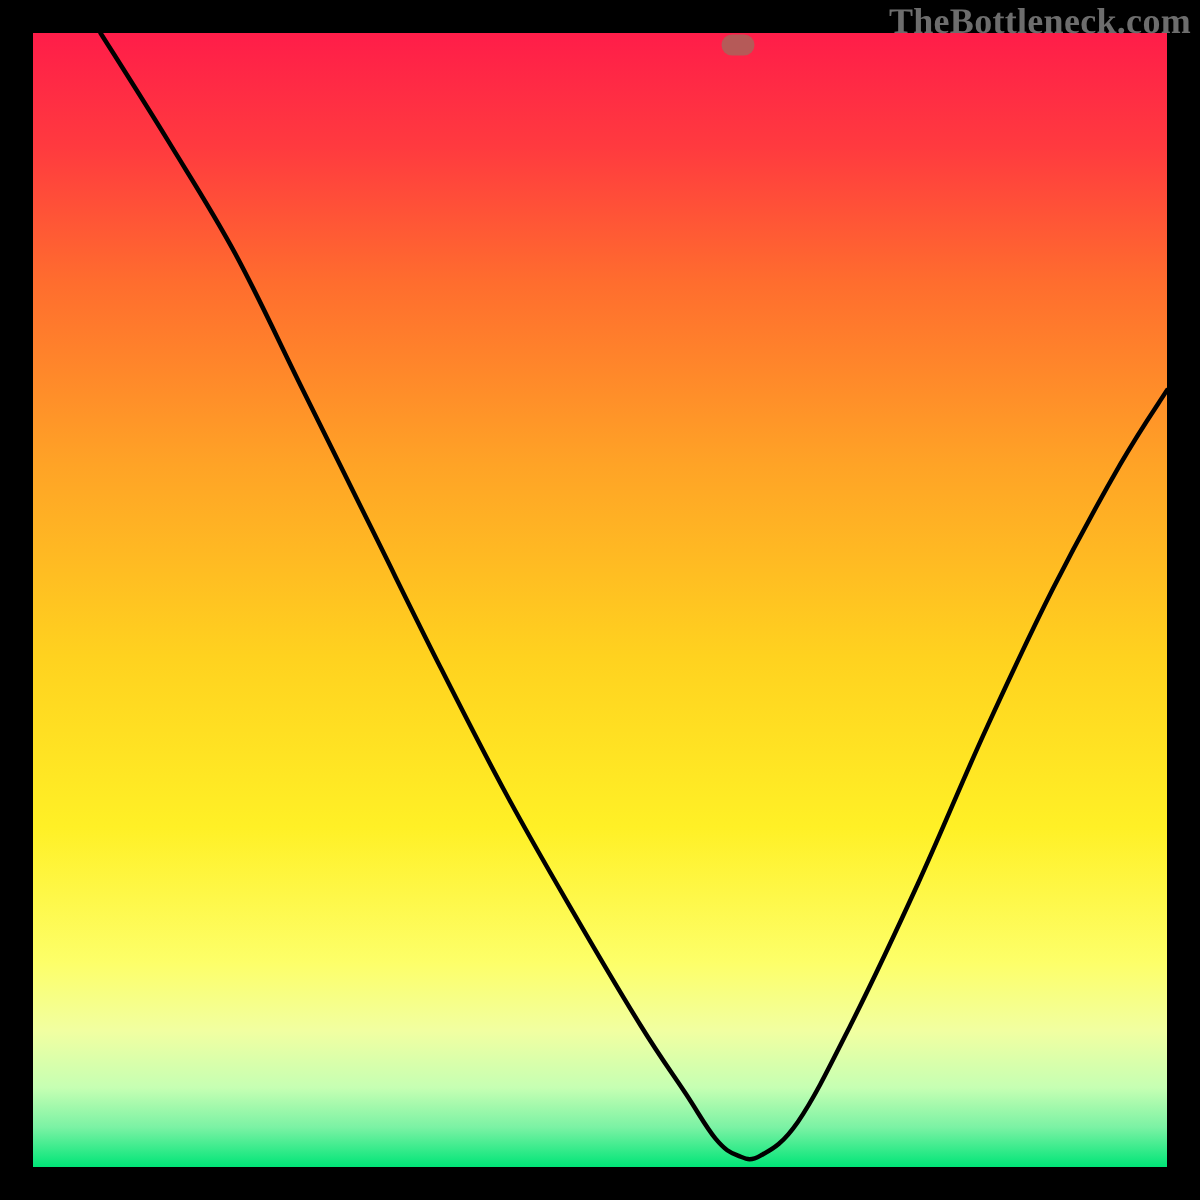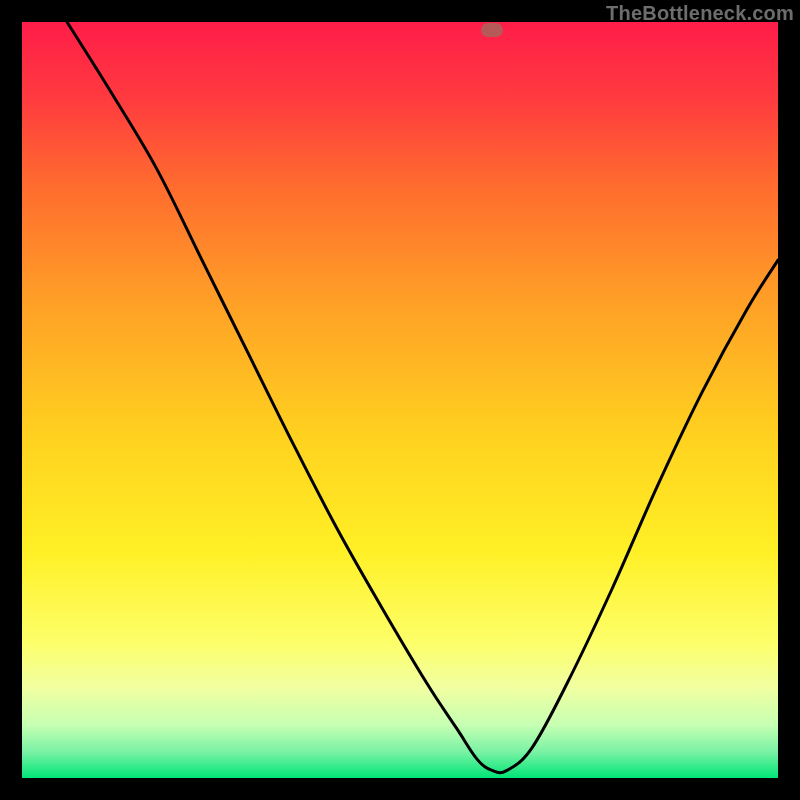--- a/index.html
+++ b/index.html
@@ -40,22 +40,22 @@
     width: 22px;
     height: 14px;
     border-radius: 7px;
     background: #b55a58;
     transform: translate(-50%, -50%);
   }
   .attribution {
     position: absolute;
     top: 2px;
     right: 6px;
-    font-family: Liberation Sans, sans-serif;
-    font-size: 20px;
+    font-family: Liberation Serif, serif;
+    font-size: 24px;
     font-weight: 600;
     color: #6d6d6d;
     letter-spacing: 0.2px;
     text-align: right;
   }
 </style>
 </head>
 <body>
 
 <div class="frame">

